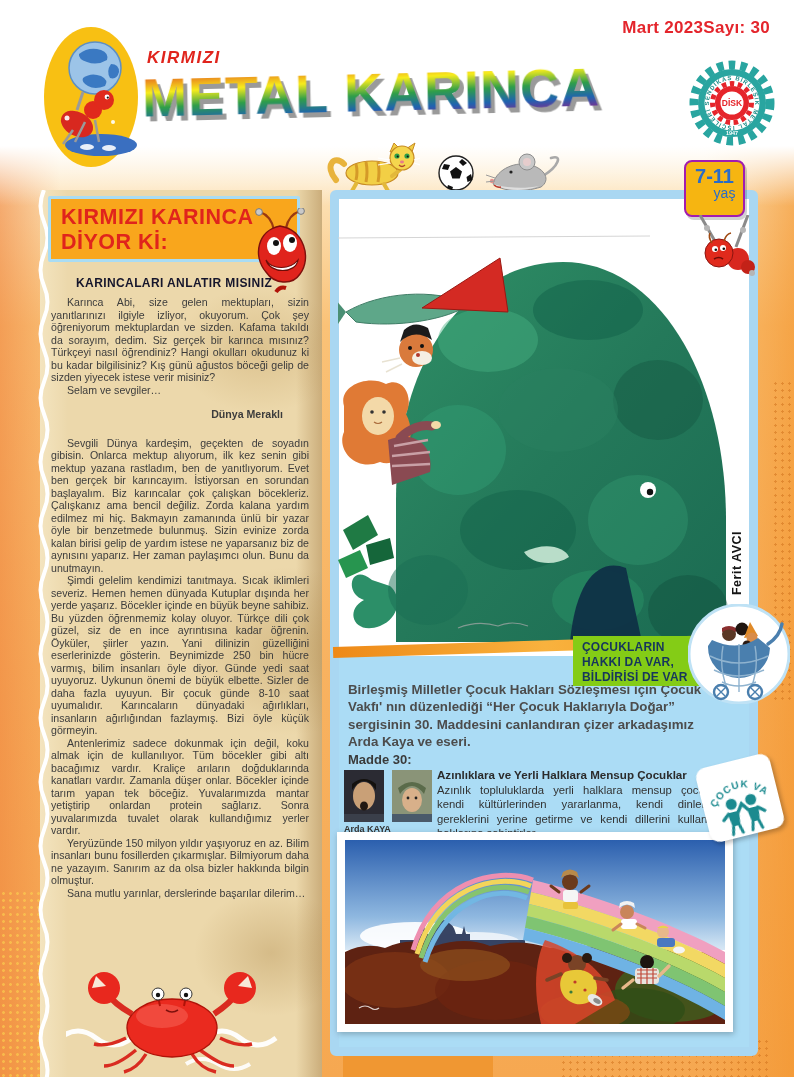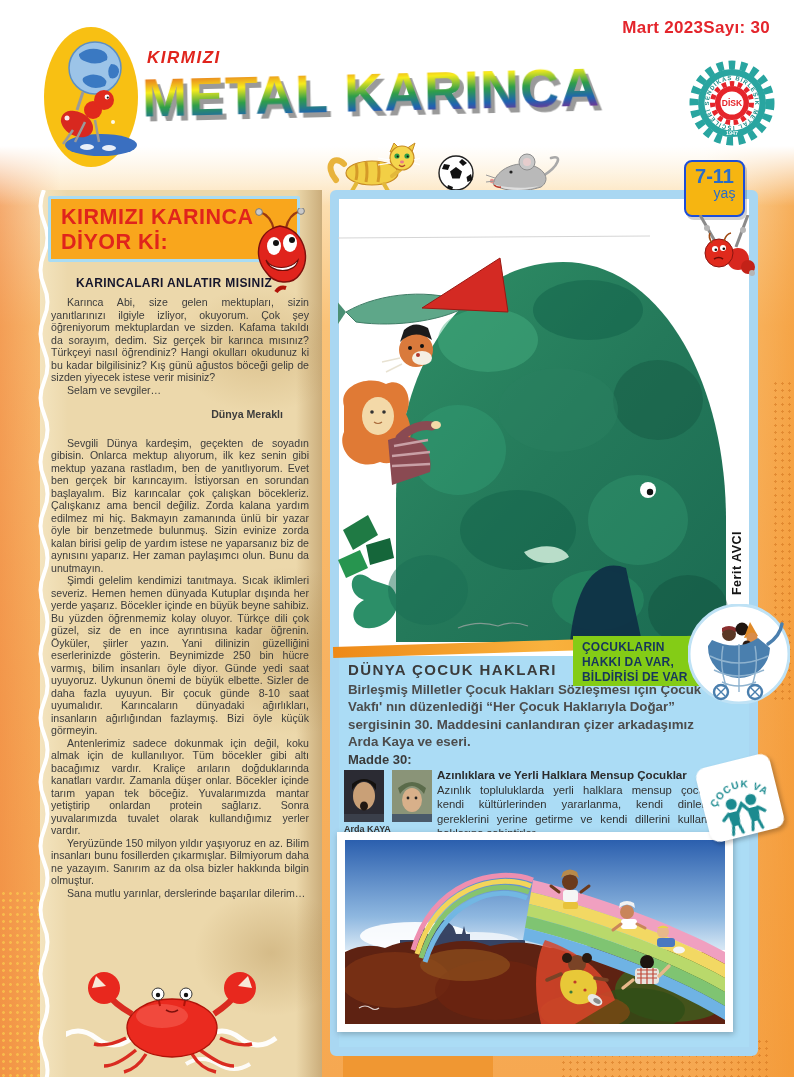--- a/index.html
+++ b/index.html
@@ -26,21 +26,21 @@
   .kicker{position:absolute;left:147px;top:48px;color:#e0241c;font-size:17px;font-weight:800;
     font-style:italic;letter-spacing:1.5px;}
   .masthead-title{position:absolute;left:142px;top:60px;width:540px;font-size:54px;font-weight:900;
     letter-spacing:1px;transform:rotate(-1.4deg);white-space:nowrap;
     background:linear-gradient(178deg,#d31f2b 0%,#e87c1e 16%,#f7ec1c 33%,#2f9e49 52%,#1f63b0 70%,#7e2c8e 84%,#d31f2b 98%);
     -webkit-background-clip:text;background-clip:text;color:transparent;
     filter:drop-shadow(4px 5px 0 #9a9a9a);}
   .disk-logo{position:absolute;left:687px;top:58px;width:90px;height:90px;}
   .animal{position:absolute;}
   .age-badge{position:absolute;left:684px;top:160px;width:61px;height:57px;background:#f6b511;
-    border:2px solid #1d4ed8;border-radius:8px;box-shadow:2px 3px 0 rgba(0,0,0,.18);
+    border:2px solid #a21caf;border-radius:8px;box-shadow:2px 3px 0 rgba(0,0,0,.18);
     color:#2a6cc8;text-align:center;z-index:6;padding-top:4px;}
   .age-badge .l1{font-size:20px;font-weight:800;line-height:1;}
   .age-badge .l2{font-size:14px;font-weight:400;line-height:1.1;padding-left:20px;}
   .hanging-ant{position:absolute;left:686px;top:215px;width:80px;height:62px;z-index:6;}
 
   
   .left-col{position:absolute;left:40px;top:190px;width:282px;height:887px;
     background-color:#ecd8ab;
     background-image:
       radial-gradient(ellipse 120px 90px at 78% 18%,rgba(178,138,70,.28),transparent 70%),
@@ -363,21 +363,20 @@
       <circle cx="59" cy="41" r="4.5" fill="#2a1a12"></circle>
       <path d="M20 42 A 31 31 0 1 0 82 44 L 70 34 Q 50 48 24 36 Z" fill="#4a7fae"></path>
       <path d="M22 52 q28 14 58 0 M26 66 q24 12 50 0 M34 78 q16 8 34 0 M51 40 l0 48 M35 42 q-4 22 4 42 M67 42 q4 22 -4 42" stroke="#8fb3cf" stroke-width="1.4" fill="none"></path>
       <path d="M80 40 Q 92 32 94 20" stroke="#4a7fae" stroke-width="3.5" fill="none" stroke-linecap="round"></path>
       <circle cx="33" cy="88" r="7" fill="#fff" stroke="#4a7fae" stroke-width="2.4"></circle>
       <circle cx="67" cy="88" r="7" fill="#fff" stroke="#4a7fae" stroke-width="2.4"></circle>
       <path d="M29 84 l8 8 M37 84 l-8 8 M63 84 l8 8 M71 84 l-8 8" stroke="#4a7fae" stroke-width="1.4"></path>
     </svg>
   </div>
 
-  <div class="article-title">DÜNYA ÇOCUK HAKLARI</div>
   <div class="article-intro">Birleşmiş Milletler Çocuk Hakları Sözleşmesi için Çocuk Vakfı' nın düzenlediği “Her Çocuk Haklarıyla Doğar” sergisinin 30. Maddesini canlandıran çizer arkadaşımız Arda Kaya ve eseri.</div>
   <div class="madde-label">Madde 30:</div>
 
   <div class="photo" style="left:344px;top:770px;">
     <svg viewBox="0 0 40 52">
       <rect width="40" height="52" fill="#2b2b33"></rect>
       <ellipse cx="20" cy="26" rx="11" ry="14" fill="#c9a077"></ellipse>
       <path d="M8 20 Q 20 2 32 20 L 32 14 Q 20 4 8 14Z" fill="#14110e"></path>
       <ellipse cx="20" cy="36" rx="4" ry="4.5" fill="#211812"></ellipse>
       <rect y="44" width="40" height="8" fill="#3a3f4a"></rect>

